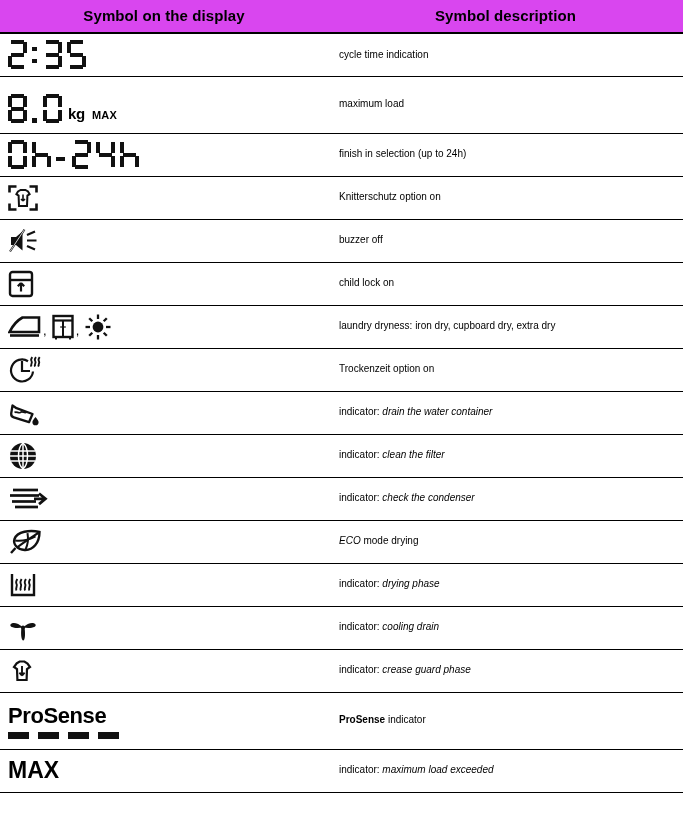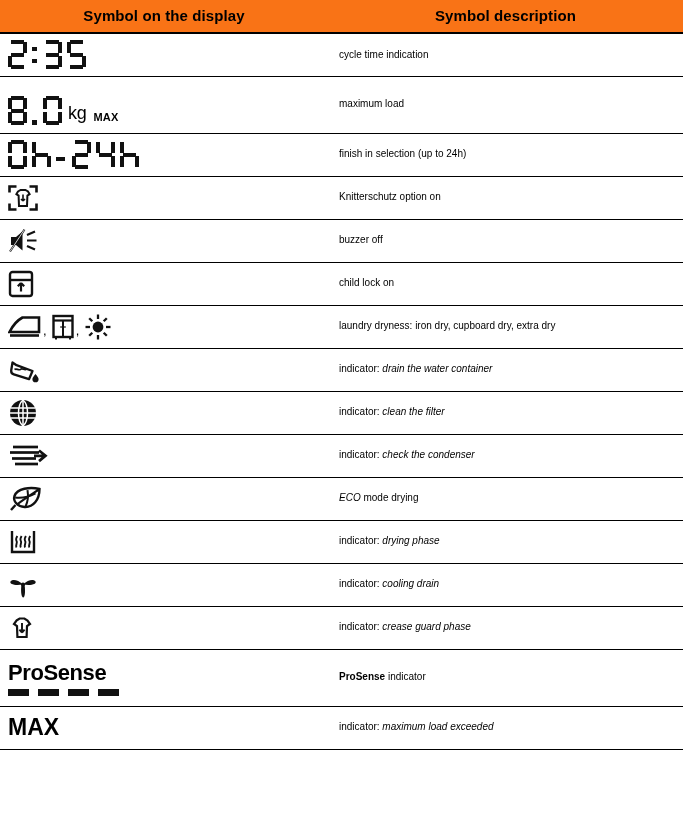--- a/index.html
+++ b/index.html
@@ -17,21 +17,21 @@
   }
 
   .symbol-table {
     width: 683px;
     border-collapse: collapse;
     table-layout: fixed;
   }
 
   
   .table-header th {
-    background: #f97316;
+    background: #d946ef;
     border-bottom: 2px solid #000;
     font-size: 15px;
     font-weight: bold;
     text-align: center;
     padding: 7px 0 8px 0;
     letter-spacing: 0.1px;
   }
   th.col-symbol { width: 328px; }
   th.col-desc   { width: 355px; }
 
@@ -104,22 +104,22 @@
     position: absolute; left: 0; bottom: 0; width: 5px; height: 5px; background: #111;
   }
   .seg-dash {
     width: 11px; height: 29px; position: relative; flex: 0 0 auto;
   }
   .seg-dash i {
     position: absolute; left: 0; top: 17px; width: 9px; height: 4px; background: #111;
   }
 
   .lcd-kg {
-    font-size: 18px;
-    font-weight: normal;
+    font-size: 15px;
+    font-weight: bold;
     margin-left: 1px;
     padding-bottom: 1px;
     letter-spacing: -0.3px;
     margin-top: 19px;
   }
   .lcd-max {
     font-size: 11px;
     font-weight: bold;
     margin-left: 2px;
     padding-bottom: 2px;
@@ -378,20 +378,38 @@
               </g>
             </svg>
           </span>
         </div>
       </td>
       <td class="cell-desc">
         <span>laundry dryness: iron dry, cupboard dry, extra dry</span>
       </td>
     </tr>
 
+    <tr class="row">
+      <td class="cell-symbol">
+        <span>
+          <svg class="ic" width="34" height="30" viewBox="0 0 34 30">
+            <path d="M20 6.2 A11 11 0 1 0 25 16.5" fill="none" stroke="#111" stroke-width="2.2"></path>
+            <path d="M14 6 V16 H22" fill="none" stroke="#111" stroke-width="2.2"></path>
+            <g stroke="#111" stroke-width="1.9" fill="none">
+              <path d="M23.5 11.5 C22 9.5 25 8 23.5 6 C22.5 4.6 23.5 3.2 24.3 2.2"></path>
+              <path d="M27.2 11.5 C25.7 9.5 28.7 8 27.2 6 C26.2 4.6 27.2 3.2 28 2.2"></path>
+              <path d="M30.9 11.5 C29.4 9.5 32.4 8 30.9 6 C29.9 4.6 30.9 3.2 31.7 2.2"></path>
+            </g>
+          </svg>
+        </span>
+      </td>
+      <td class="cell-desc">
+        <span>Trockenzeit option on</span>
+      </td>
+    </tr>
 
     <tr class="row">
       <td class="cell-symbol">
         <span>
           <svg class="ic" width="36" height="28" viewBox="0 0 36 28">
             <path d="M4.5 6.5 L3.2 14.5 C3 16.4 4 17.8 5.8 18.4 L21 23.2 L24.5 15 L8.5 9.2 Z" fill="none" stroke="#111" stroke-width="2.3" stroke-linejoin="round"></path>
             <path d="M6.5 13.5 C8.5 11.8 10.5 15 12.5 13.3 C14.5 11.6 16.5 14.8 18.5 13.1" fill="none" stroke="#111" stroke-width="1.7"></path>
             <path d="M27.5 18 C29.3 20.4 30.6 21.6 30.6 23.2 A3.1 3.1 0 0 1 24.4 23.2 C24.4 21.6 25.7 20.4 27.5 18 Z" fill="#111"></path>
           </svg>
         </span>

